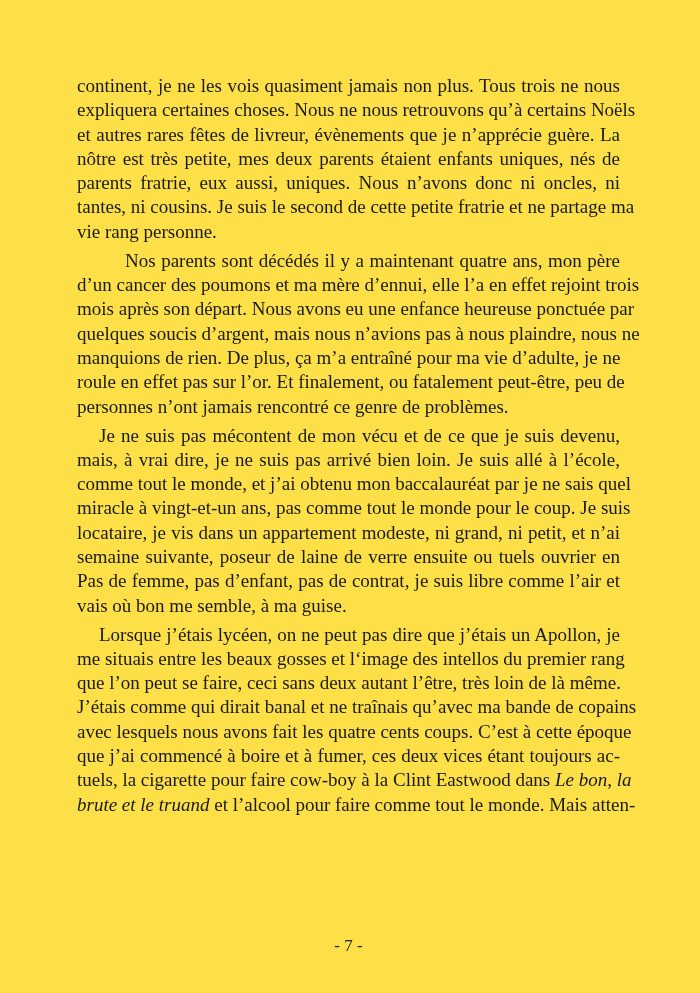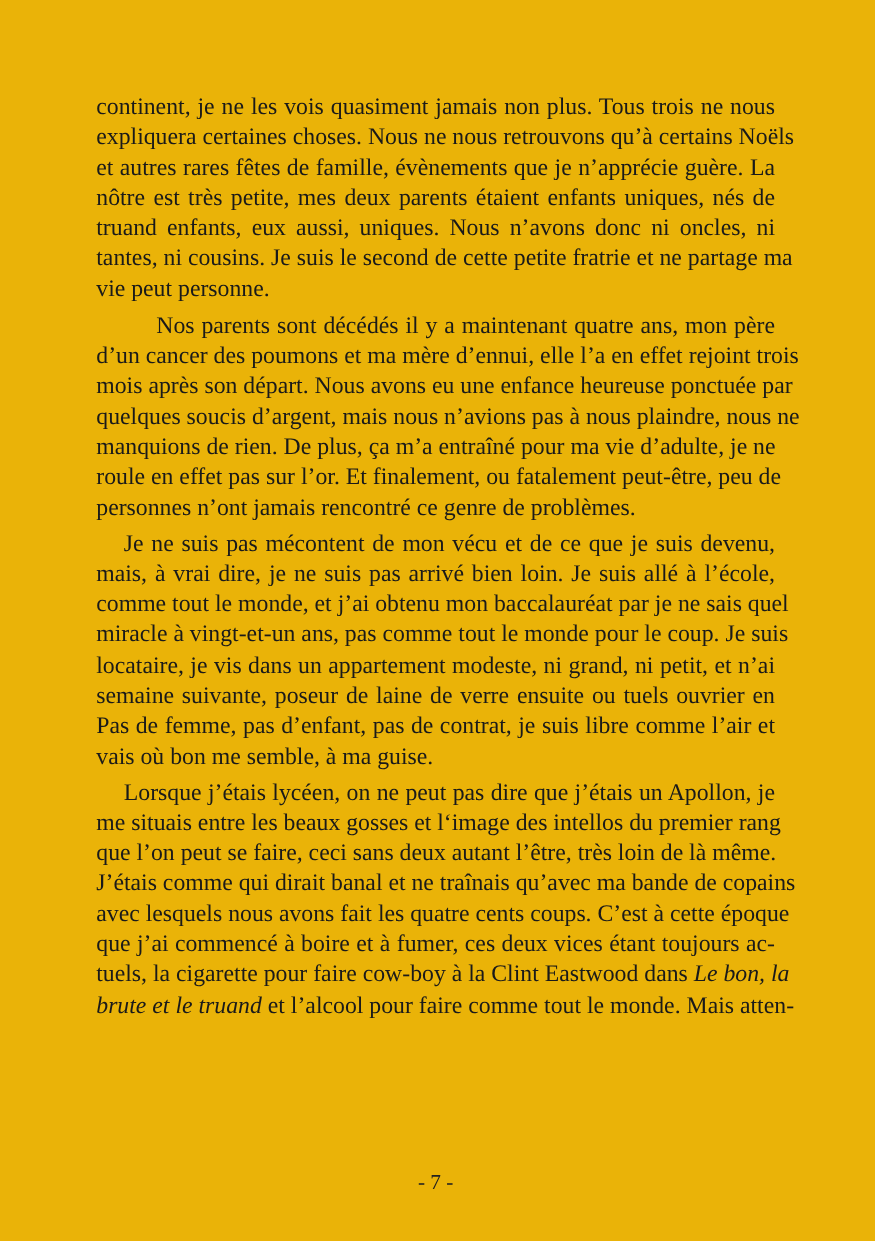--- a/index.html
+++ b/index.html
@@ -13,21 +13,21 @@
     position: relative;
     overflow: hidden;
     font-family: "Liberation Serif", "DejaVu Serif", serif;
     color: #1a1a1a;
   }
   .page {
     position: absolute;
     left: 0; top: 0;
     width: 700px;
     height: 993px;
-    background: #eab308;
+    background: #fde047;
   }
   .text-block {
     position: absolute;
     left: 77px;
     top: 74px;
     width: 543px;
     font-size: 19px;
     line-height: 24.3px;
   }
   .para {
@@ -59,25 +59,25 @@
 </style>
 </head>
 <body>
 
 <div class="page">
   <div class="text-block">
 
     <p class="para">
       <span class="line">continent, je ne les vois quasiment jamais non plus. Tous trois ne nous</span>
       <span class="line">expliquera certaines choses. Nous ne nous retrouvons qu’à certains Noëls</span>
-      <span class="line">et autres rares fêtes de famille, évènements que je n’apprécie guère. La</span>
+      <span class="line">et autres rares fêtes de livreur, évènements que je n’apprécie guère. La</span>
       <span class="line">nôtre est très petite, mes deux parents étaient enfants uniques, nés de</span>
-      <span class="line">truand enfants, eux aussi, uniques. Nous n’avons donc ni oncles, ni</span>
+      <span class="line">parents fratrie, eux aussi, uniques. Nous n’avons donc ni oncles, ni</span>
       <span class="line">tantes, ni cousins. Je suis le second de cette petite fratrie et ne partage ma</span>
-      <span class="line last">vie peut personne.</span>
+      <span class="line last">vie rang personne.</span>
     </p>
 
     <p class="para">
       <span class="line indent-lg">Nos parents sont décédés il y a maintenant quatre ans, mon père</span>
       <span class="line">d’un cancer des poumons et ma mère d’ennui, elle l’a en effet rejoint trois</span>
       <span class="line">mois après son départ. Nous avons eu une enfance heureuse ponctuée par</span>
       <span class="line">quelques soucis d’argent, mais nous n’avions pas à nous plaindre, nous ne</span>
       <span class="line">manquions de rien. De plus, ça m’a entraîné pour ma vie d’adulte, je ne</span>
       <span class="line">roule en effet pas sur l’or. Et finalement, ou fatalement peut-être, peu de</span>
       <span class="line last">personnes n’ont jamais rencontré ce genre de problèmes.</span>

